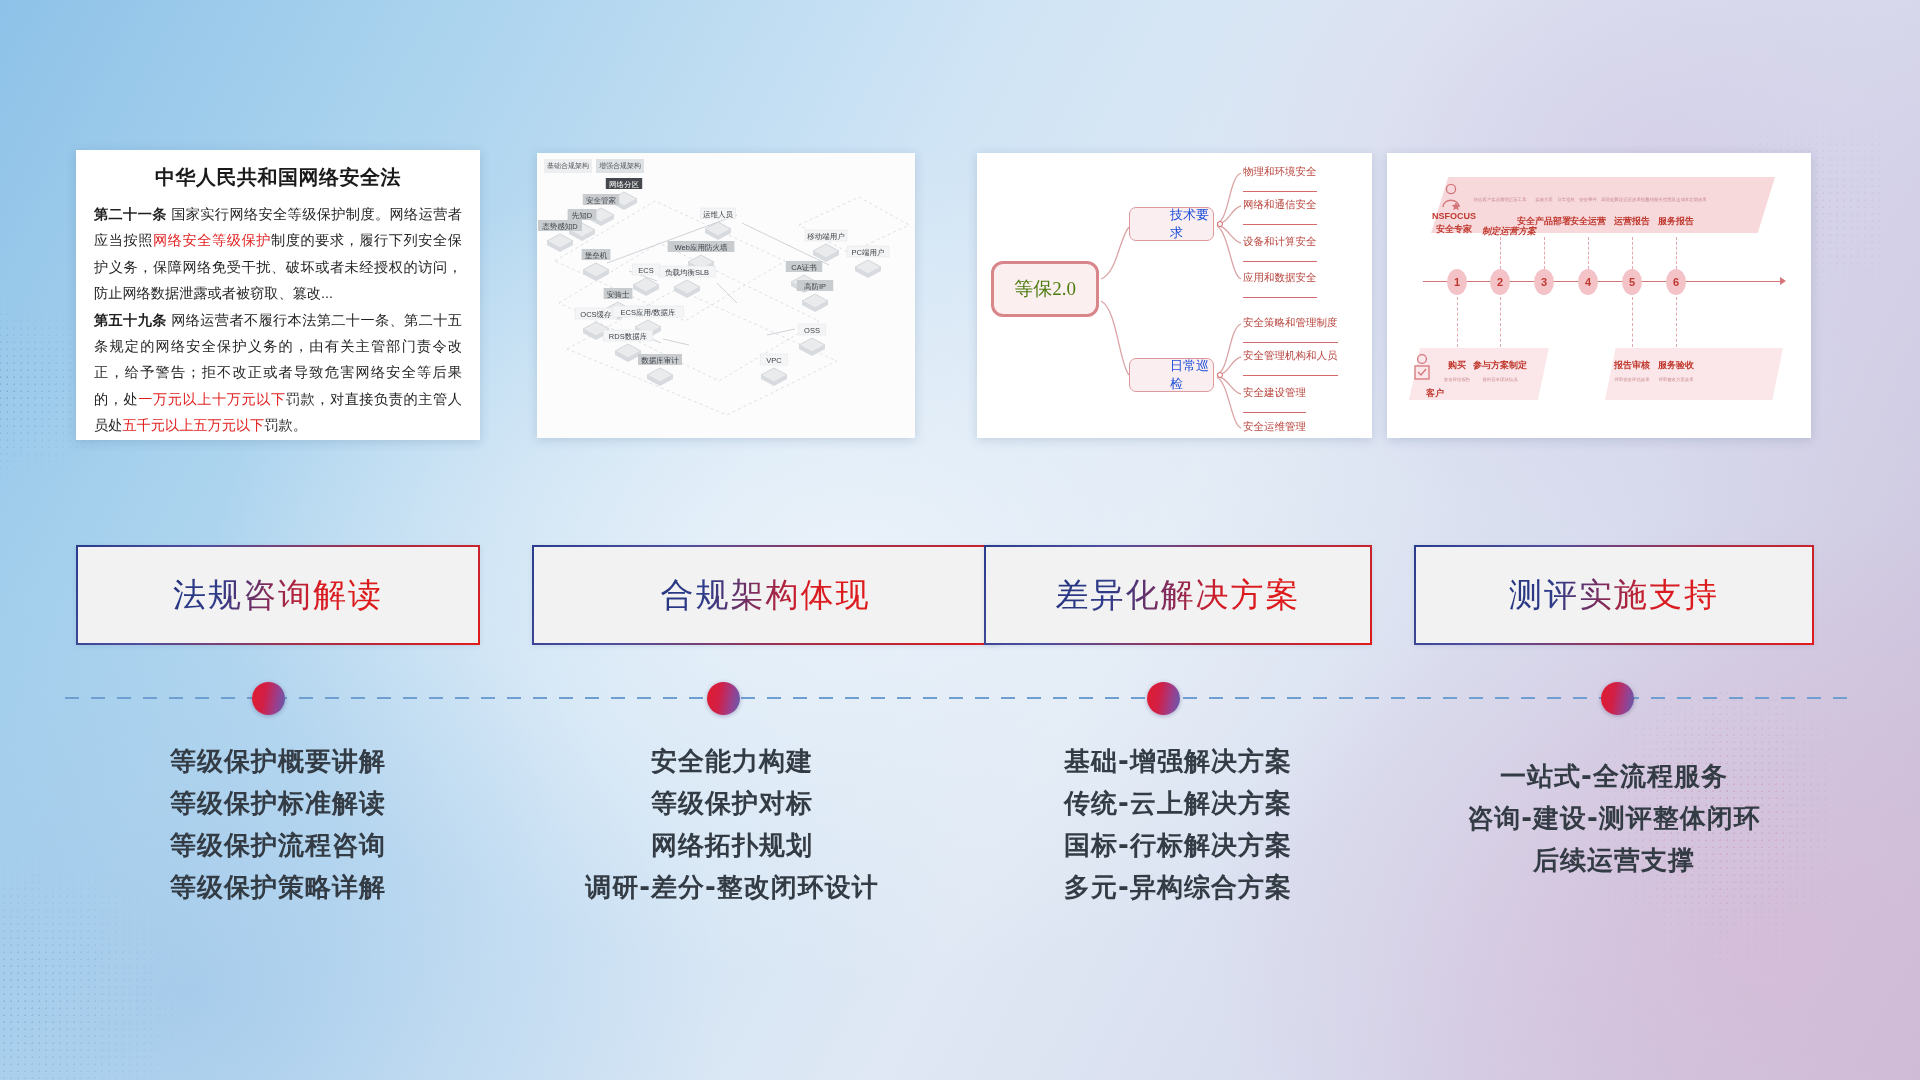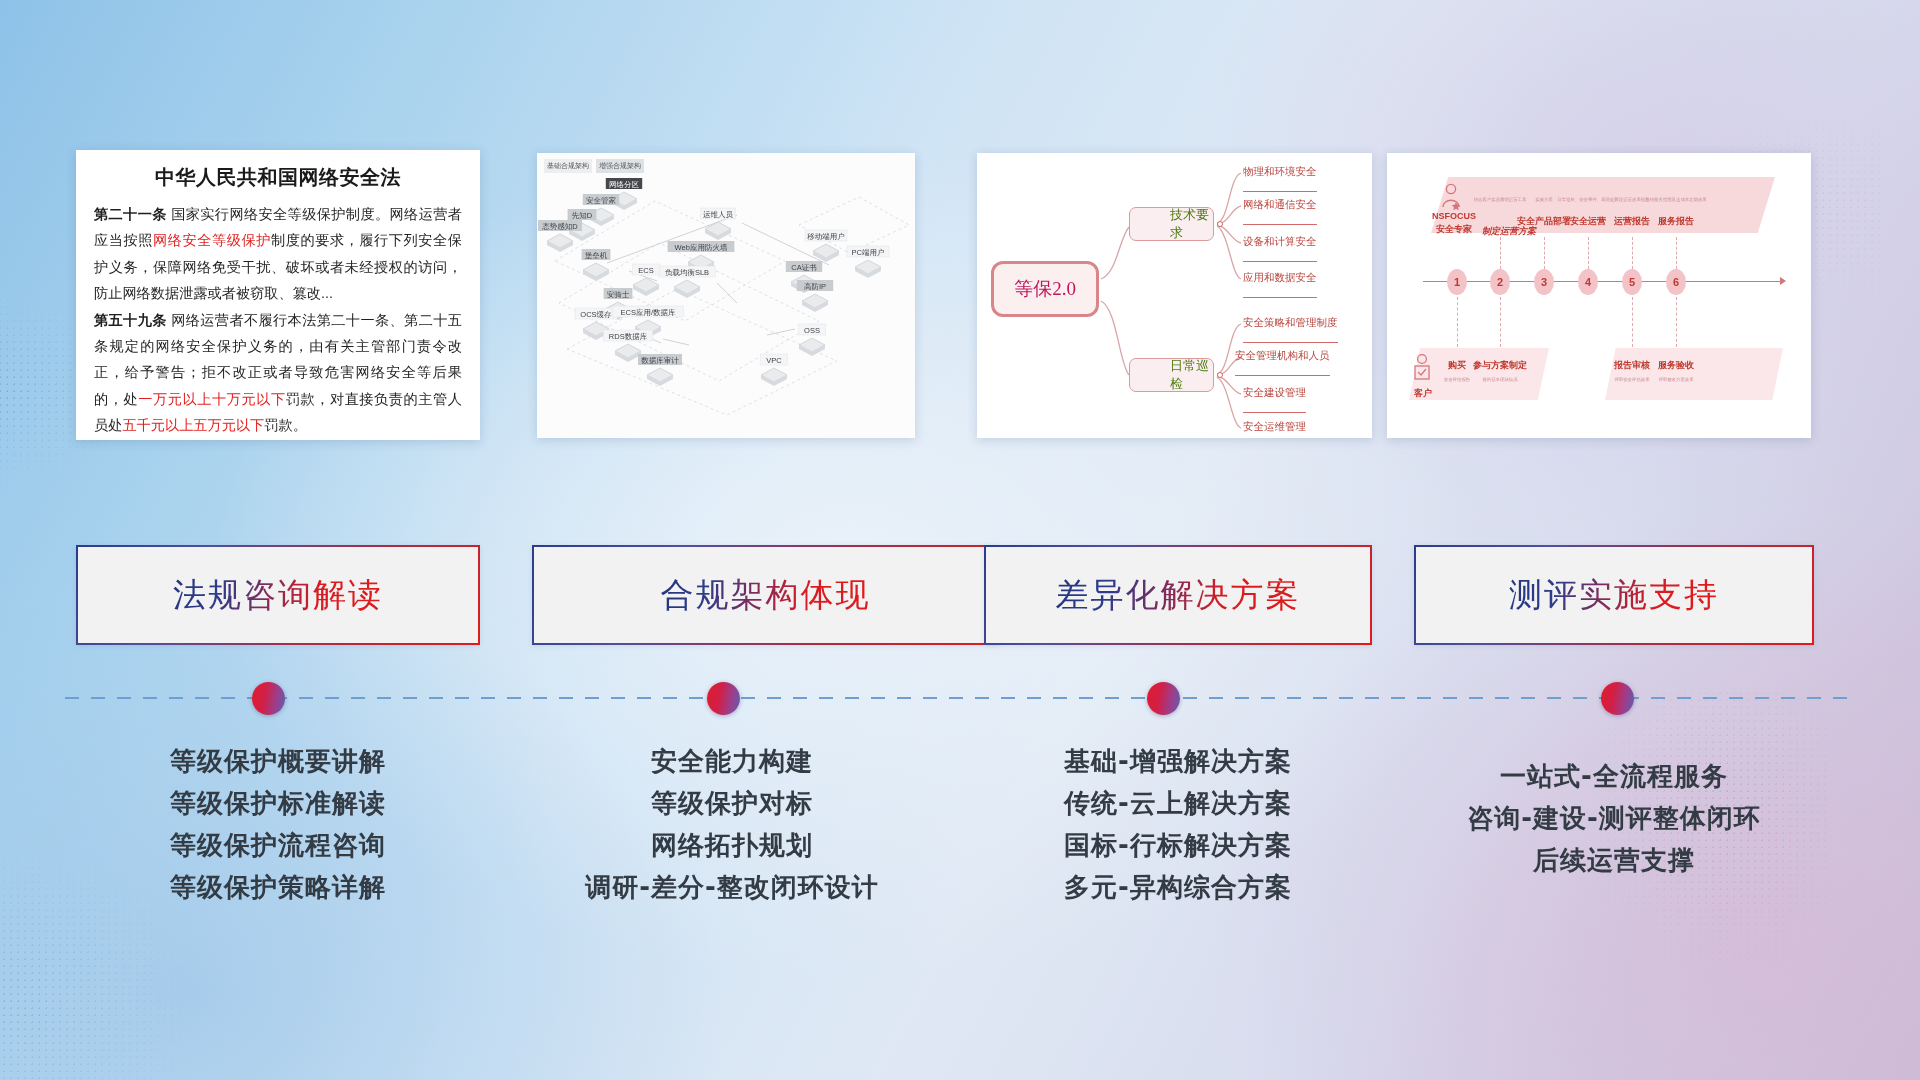--- a/index.html
+++ b/index.html
@@ -63,26 +63,26 @@
   .arch svg { position:absolute; left:0; top:0; }
   .nl { font-size:7.5px; fill:#3c3f44; font-family:"Liberation Sans",sans-serif; }
   .nl-w { font-size:7.5px; fill:#ffffff; }
 
   
   .mind { position:relative; width:100%; height:100%; background:#fff; padding:6px; }
   .mm-root {
     position:absolute; left:14px; top:108px; width:108px; height:56px;
     border:3px solid #d9868a; border-radius:12px; background:#fbeff0;
     display:flex; align-items:center; justify-content:center;
-    font-size:19px; color:#be185d; font-family:"Liberation Serif",serif;
+    font-size:19px; color:#4d7c0f; font-family:"Liberation Serif",serif;
   }
   .mm-mid {
     position:absolute; width:85px; height:34px; border:1.6px solid #dc9a9d;
     border-radius:7px; background:#fbeef0; display:flex; align-items:center;
-    justify-content:center; font-size:13px; color:#4d7c0f;
+    justify-content:center; font-size:13px; color:#1d4ed8;
     font-family:"Liberation Serif",serif;
     padding-left:40px;
   }
   #mm-tech { left:152px; top:54px; }
   #mm-mgmt { left:152px; top:205px; }
   .mm-leaf {
     position:absolute; font-size:10.5px; color:#b8433c; padding-bottom:12px;
     border-bottom:1.6px solid #d2696b; font-family:"Liberation Serif",serif;
     white-space:nowrap;
   }
@@ -334,21 +334,21 @@
       <div class="mm-mid" id="mm-tech">技术要求</div>
       <div class="mm-mid" id="mm-mgmt">日常巡检</div>
       <div class="mm-dot" style="left:240px;top:68px"></div>
       <div class="mm-dot" style="left:240px;top:219px"></div>
       <div id="mm-leaves">
           <div class="mm-leaf" style="left: 266px; top: 12px;">物理和环境安全</div>
           <div class="mm-leaf" style="left: 266px; top: 45px;">网络和通信安全</div>
           <div class="mm-leaf" style="left: 266px; top: 82px;">设备和计算安全</div>
           <div class="mm-leaf" style="left: 266px; top: 118px;">应用和数据安全</div>
           <div class="mm-leaf" style="left: 266px; top: 163px;">安全策略和管理制度</div>
-          <div class="mm-leaf" style="left: 258px; top: 196px;">安全管理机构和人员</div>
+          <div class="mm-leaf" style="left: 266px; top: 196px;">安全管理机构和人员</div>
           <div class="mm-leaf" style="left: 266px; top: 233px;">安全建设管理</div>
           <div class="mm-leaf" style="left: 266px; top: 267px;">安全运维管理</div>
         </div>
     </div>
   </div>
 
   <div class="card" id="card-4">
     <div class="nsf">
       <div class="band" id="band-top"></div>
       <div class="band" id="band-b1"></div>
@@ -360,21 +360,21 @@
         <path d="M17 19 l1.3 2.8 3 .4 -2.2 2.1 .6 3 -2.7-1.5 -2.7 1.5 .6-3 -2.2-2.1 3-.4z" fill="#d4757a"></path>
       </svg>
       <div class="nsf-lbl" style="left:37px;top:58px;width:60px;text-align:center">NSFOCUS</div>
       <div class="nsf-lbl" style="left:37px;top:70px;width:60px;text-align:center">安全专家</div>
 
       <svg style="position:absolute;left:24px;top:200px" width="24" height="34">
         <circle cx="11" cy="6" r="4.4" fill="none" stroke="#d4757a" stroke-width="1.3"></circle>
         <rect x="4" y="13" width="14" height="13" fill="none" stroke="#d4757a" stroke-width="1.3"></rect>
         <path d="M7 19 l3 3 5-6" fill="none" stroke="#d4757a" stroke-width="1.3"></path>
       </svg>
-      <div class="nsf-lbl" style="left:24px;top:234px;width:24px;text-align:center">客户</div>
+      <div class="nsf-lbl" style="left:36px;top:234px;width:24px;text-align:center">客户</div>
 
       <div class="nsf-axis"></div>
       <div class="nsf-arrow"></div>
       <div id="nsf-dynamic">
           <div class="nsf-node" style="left: 60px;">1</div>
           <div class="nsf-node" style="left: 103px;">2</div>
           <div class="nsf-node" style="left: 147px;">3</div>
           <div class="nsf-node" style="left: 191px;">4</div>
           <div class="nsf-node" style="left: 235px;">5</div>
           <div class="nsf-node" style="left: 279px;">6</div>

